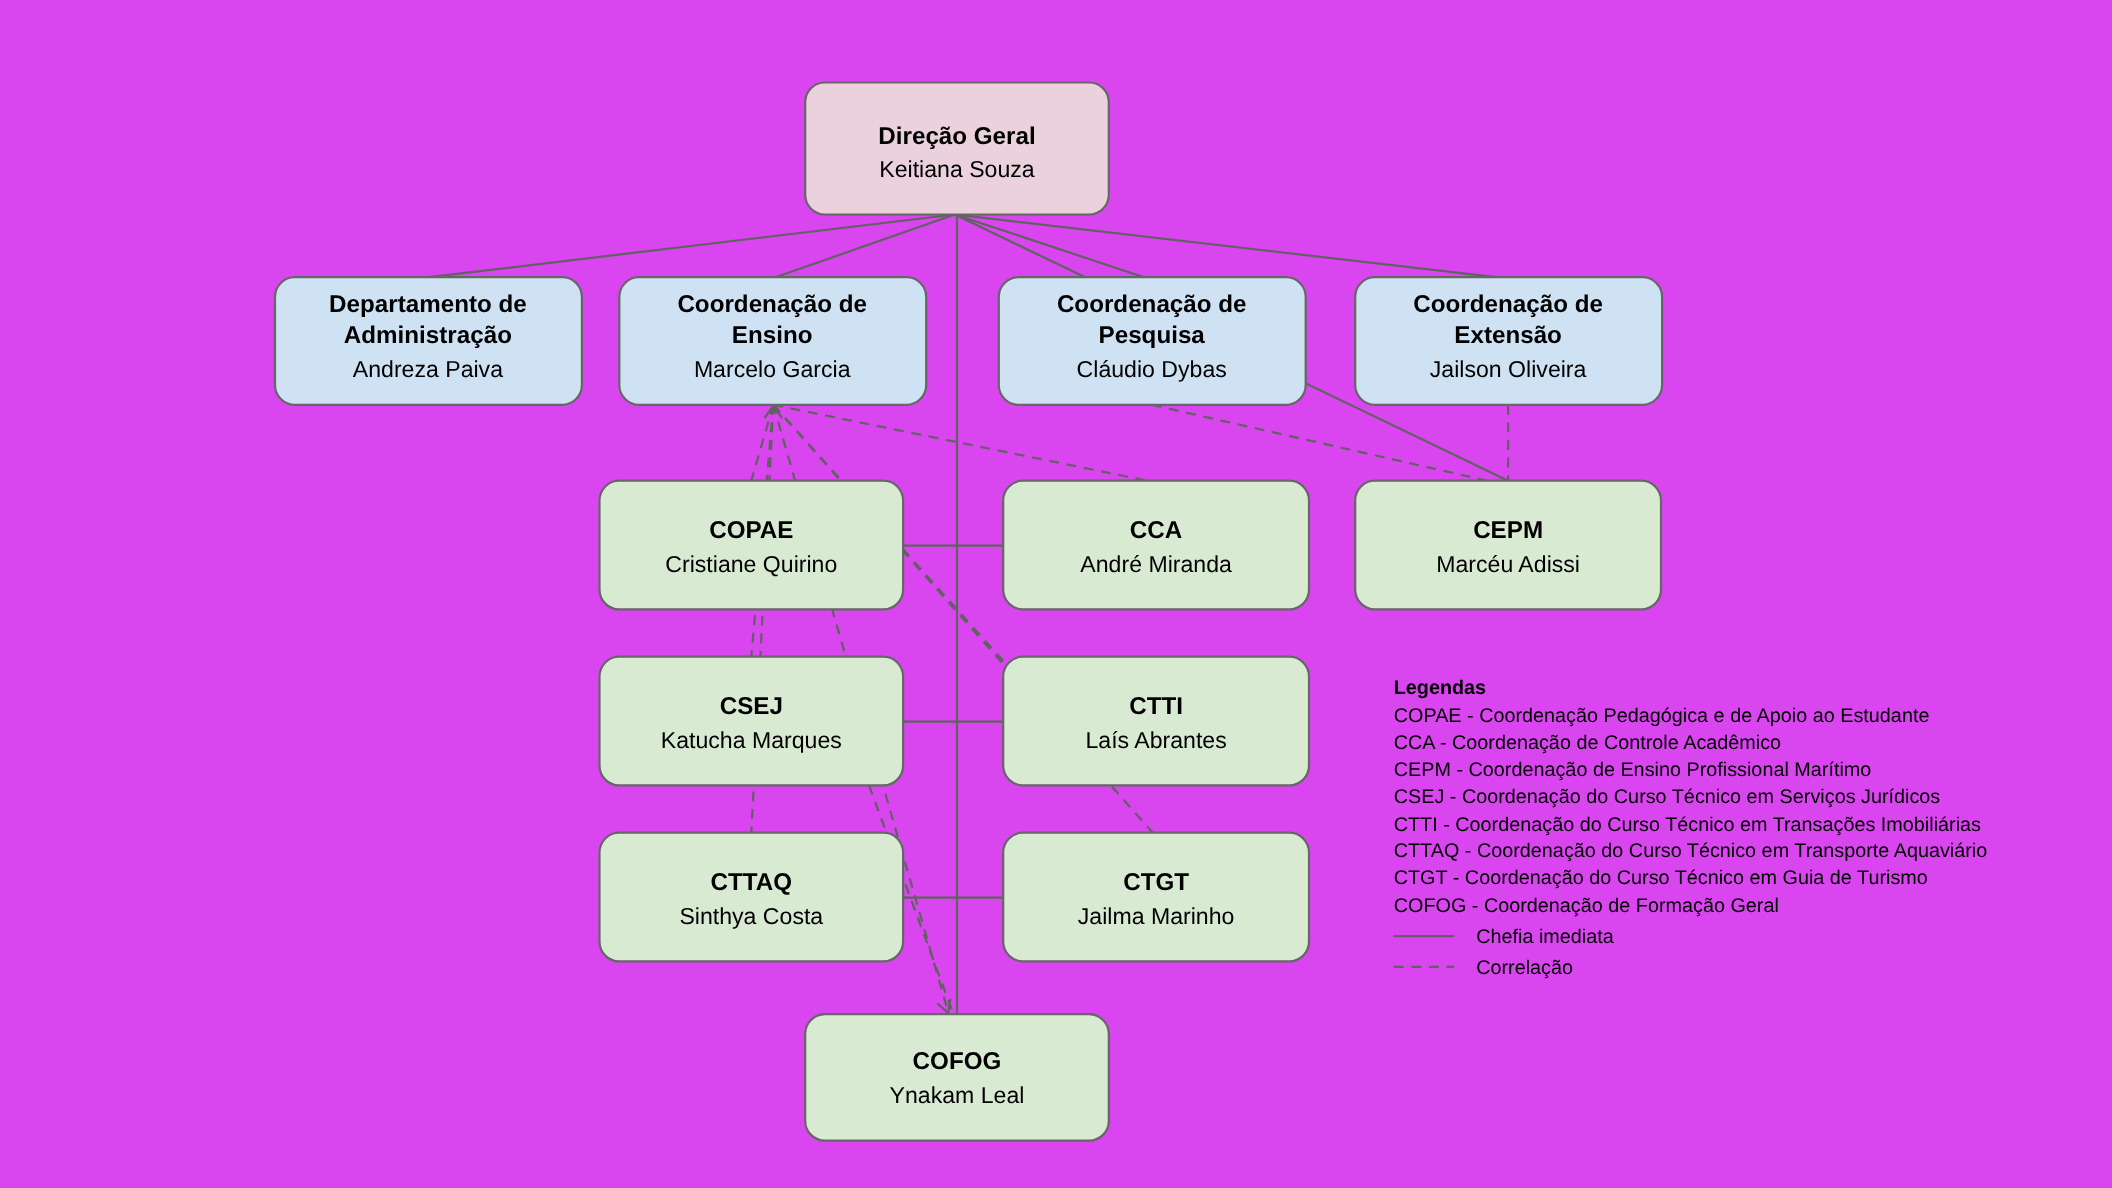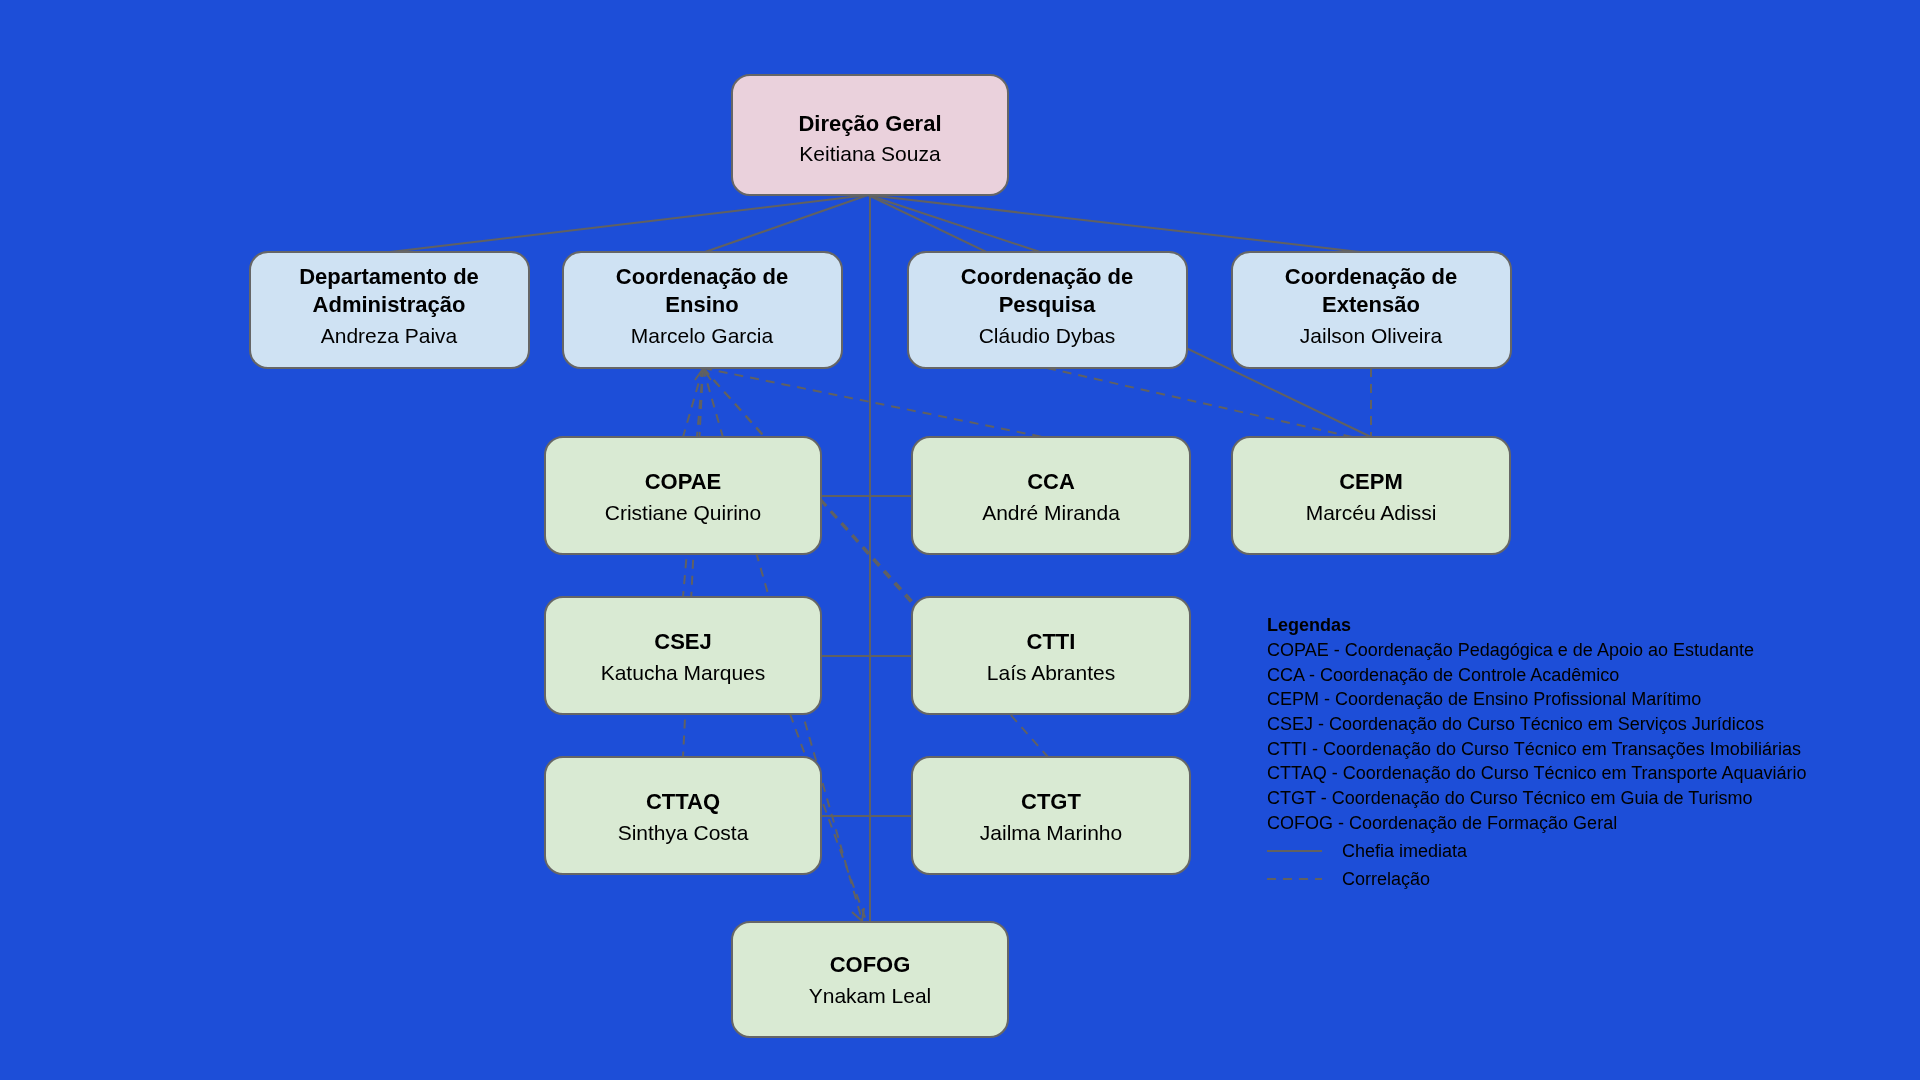--- a/index.html
+++ b/index.html
@@ -1,16 +1,16 @@
 <!DOCTYPE html>
 <html><head>
 <meta charset="utf-8">
 <style>
   html,body{margin:0;padding:0;background:#ffffff;}
-  .stage{position:relative;width:1920px;height:1080px;background:#1d4ed8;overflow:hidden;
+  .stage{position:relative;width:1920px;height:1080px;background:#d946ef;overflow:hidden;
          font-family:"Liberation Sans", sans-serif;}
   svg text{font-family:"Liberation Sans", sans-serif;fill:#000000;}
   .node-title{font-weight:bold;font-size:22px;}
   .node-name{font-size:21px;}
   .legend-title{font-weight:bold;font-size:18px;}
   .legend-item{font-size:18px;}
   .edge-solid{stroke:#616161;stroke-width:2;fill:none;}
   .edge-dashed{stroke:#616161;stroke-width:2;fill:none;stroke-dasharray:9 7;}
   .arrow-mark{stroke:#616161;stroke-width:2;fill:none;}
   .box{stroke:#666666;stroke-width:2;}

